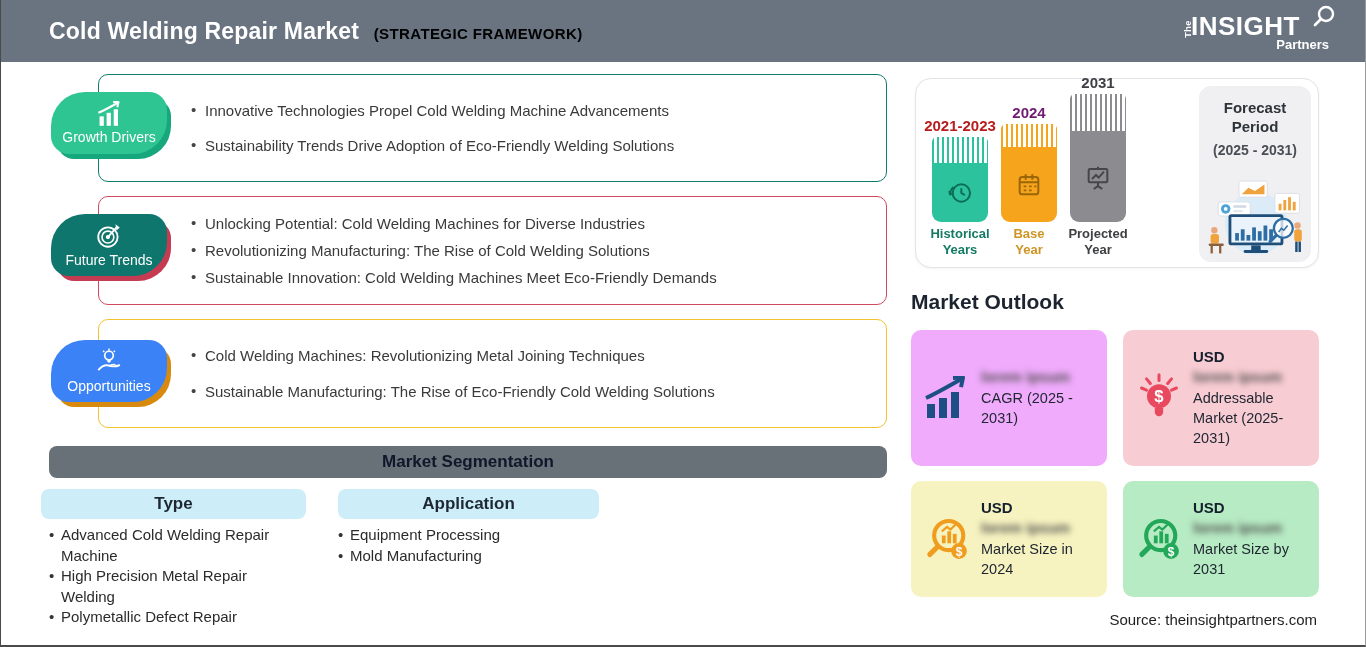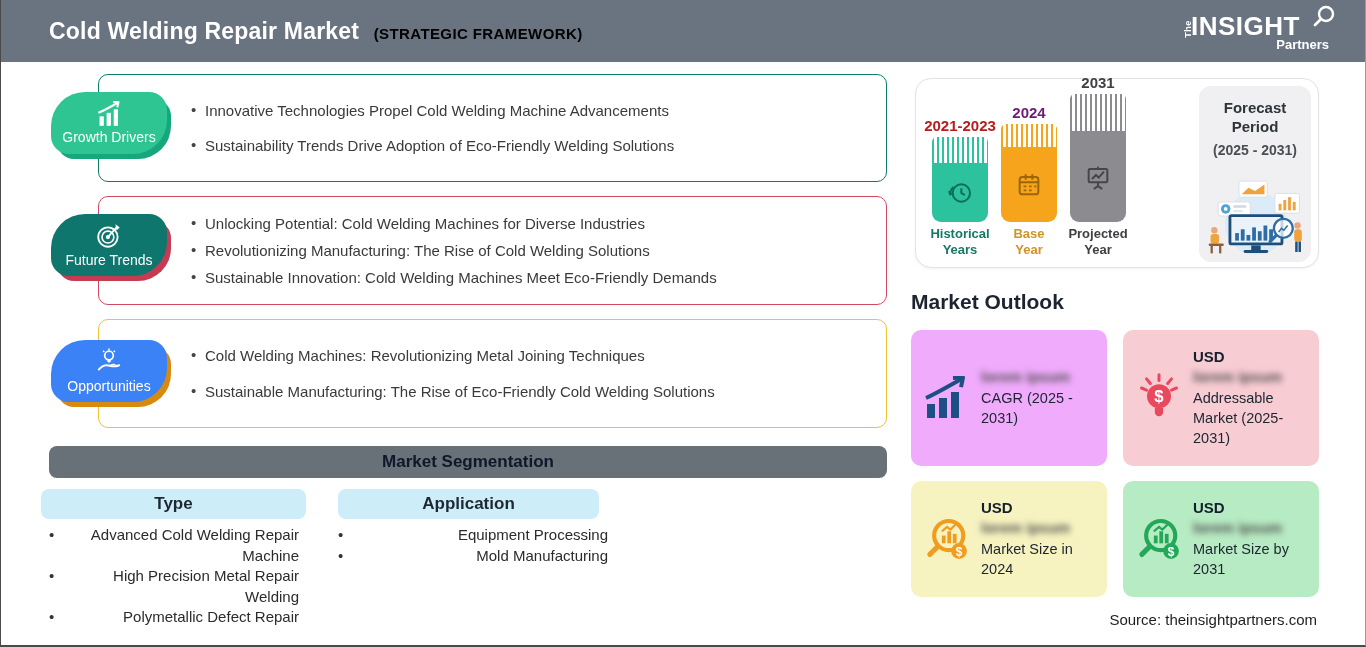--- a/index.html
+++ b/index.html
@@ -36,21 +36,21 @@
   #pill-opps    { top:340px; background:#3b82f6; box-shadow:5px 6px 0 -1px #d88a0e; }
 
   
   .seg-bar { position:absolute; left:48px; top:446px; width:838px; height:32px; background:#687078;
              border-radius:8px; color:#0f172a; font-size:17px; font-weight:700;
              display:flex; align-items:center; justify-content:center; }
   .seg-head { position:absolute; top:489px; height:30px; background:#cdeef9; border-radius:8px;
               color:#1e2833; font-size:17px; font-weight:700; display:flex; align-items:center; justify-content:center; }
   #seg-head-type { left:40px; width:265px; }
   #seg-head-app  { left:337px; width:261px; }
-  .seg-list { position:absolute; top:525px; width:270px;text-align:right; }
+  .seg-list { position:absolute; top:525px; width:270px; }
   #seg-list-type { left:48px; width:250px; }
   #seg-list-app  { left:337px; }
   .seg-list li { list-style:none; position:relative; padding-left:12px; font-size:15px; color:#2b2b2b; line-height:20.5px; }
   .seg-list li::before { content:'•'; position:absolute; left:0; color:#333; }
 
   
   .timeline { position:absolute; left:914px; top:78px; width:404px; height:190px; background:#fff;
               border:1.5px solid #e3e3e8; border-radius:16px; box-shadow:0 1px 3px rgba(0,0,0,.05); }
   .bars { position:absolute; left:14px; bottom:5px; display:flex; align-items:flex-end; gap:9px; }
   .bar-col { display:flex; flex-direction:column; align-items:center; width:60px; }

